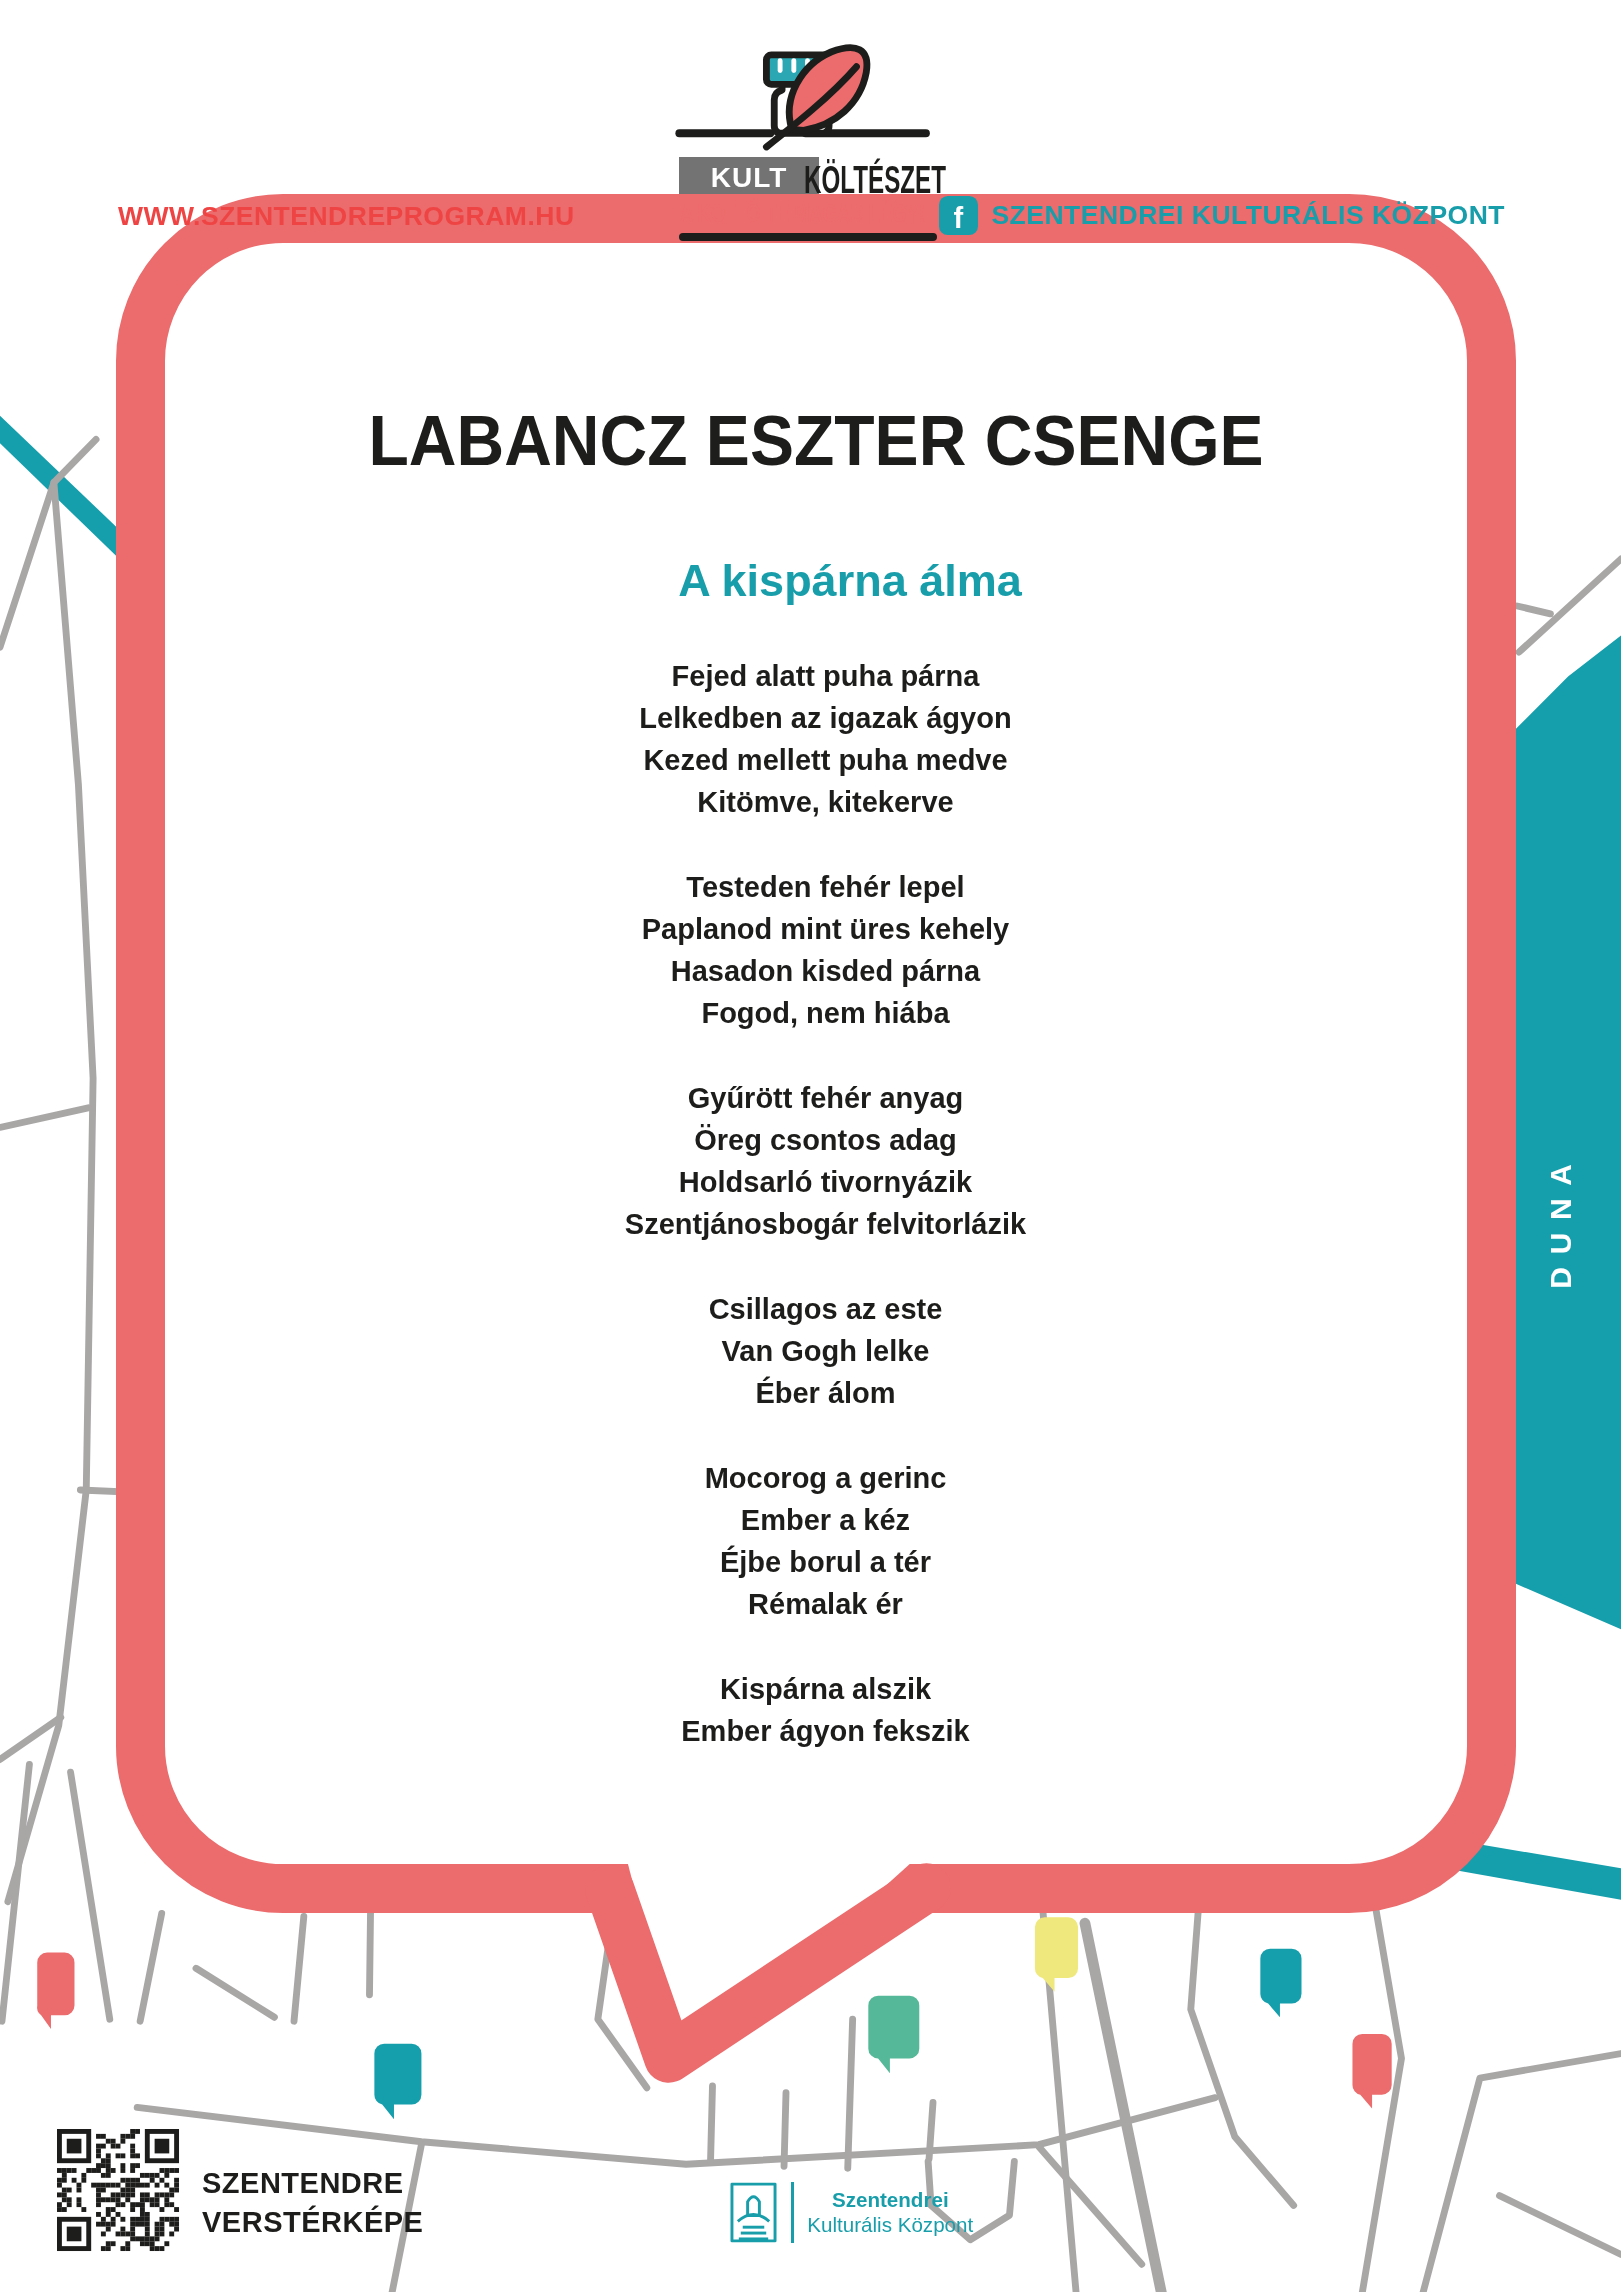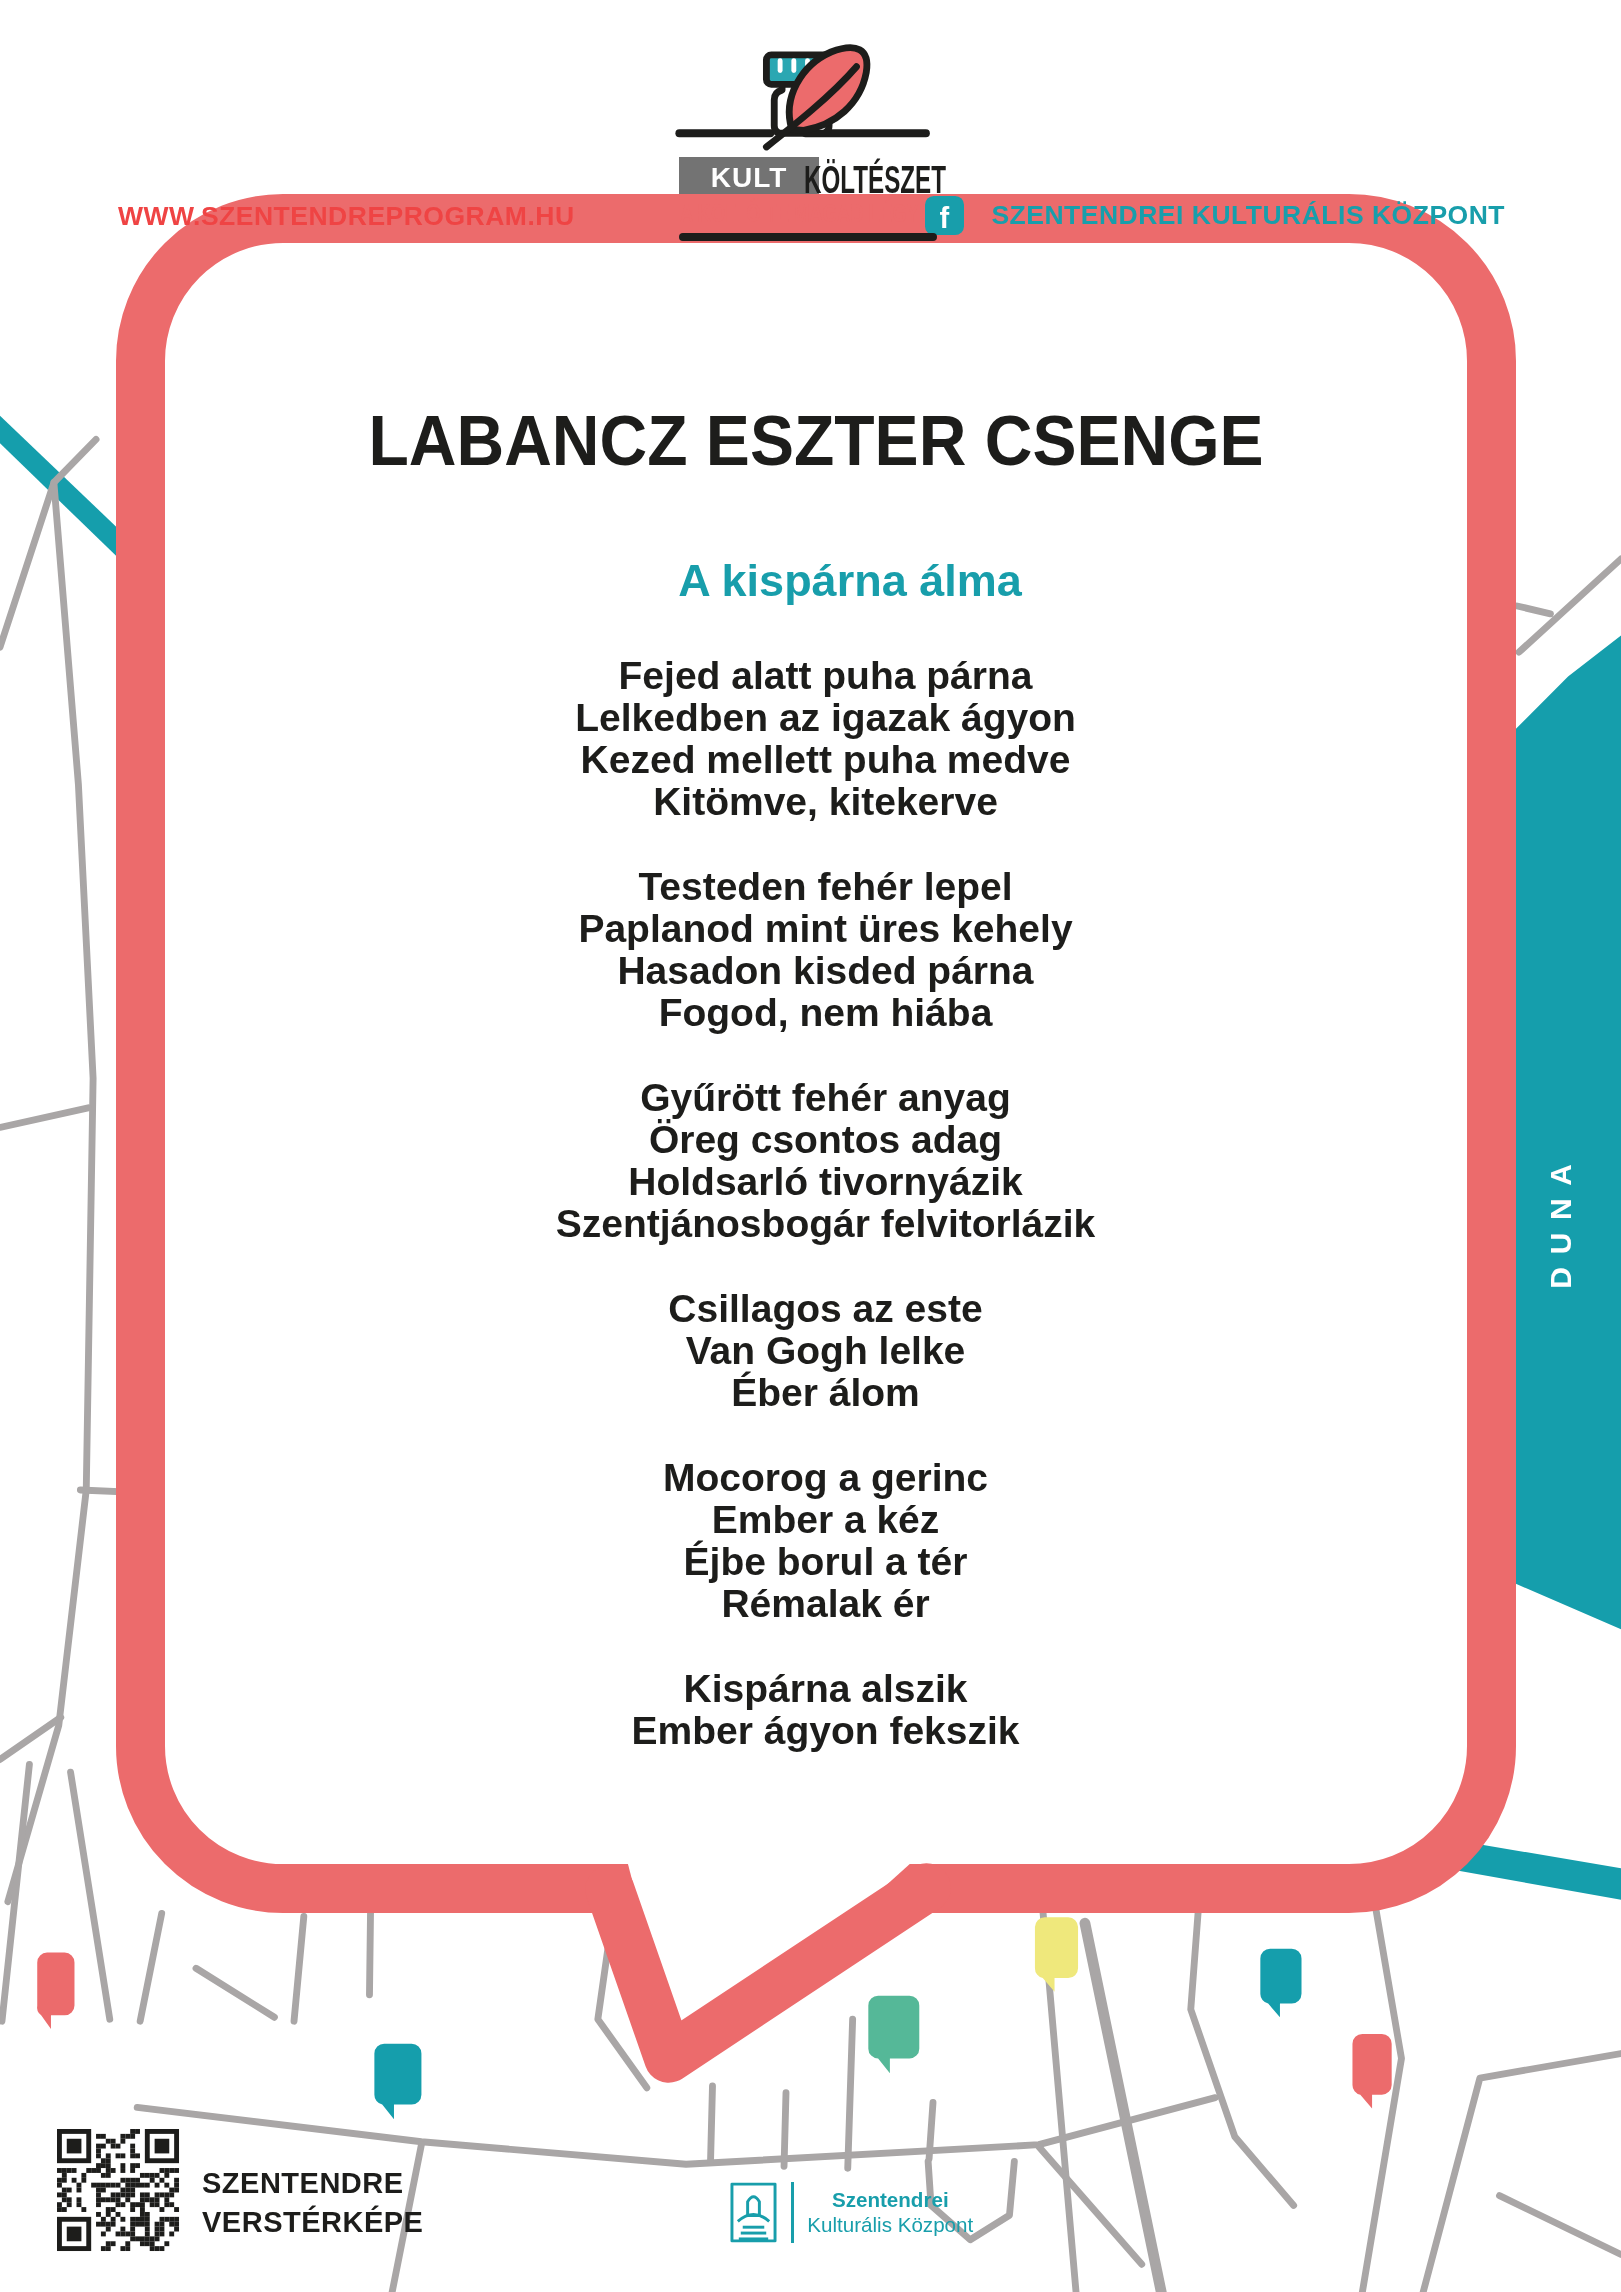--- a/index.html
+++ b/index.html
@@ -14,21 +14,21 @@
   .site-url{
     left:118px; top:201px; color:#ef4444; font-weight:bold; font-size:26.5px;
     letter-spacing:0.5px; white-space:nowrap; text-decoration:none; cursor:pointer;
   }
   .fb-row{ right:116px; top:196px; display:flex; align-items:center; gap:13.7px; cursor:pointer;}
   .fb-icon{
     width:39px;height:39px;border-radius:8.8px;background:#189EAB;color:#fff;
     display:flex;align-items:center;justify-content:center;
     font-weight:bold;font-size:29px;line-height:1;padding-top:5.9px;box-sizing:border-box;
   }
-  .fb-text{color:#189EAB;font-weight:bold;font-size:26.5px;letter-spacing:0.5px;white-space:nowrap;margin-left:14px;}
+  .fb-text{color:#189EAB;font-weight:bold;font-size:26.5px;letter-spacing:0.5px;white-space:nowrap;}
 
   
   .kult-box{left:679px; top:157px; width:140px; height:37px; background:#737373;
     display:flex;align-items:flex-end;justify-content:center;}
   .kult-box span{color:#fff;font-weight:bold;font-size:28px;letter-spacing:1px;}
   .koltszet{left:804px; top:158px; font-weight:bold; font-size:39px; color:#1D1D1B;
     white-space:nowrap; transform:scaleX(.62); transform-origin:left top; letter-spacing:0;}
   .tagline{left:680px; top:199px; font-weight:bold; font-size:25.5px; color:#EC6B6C;
     white-space:nowrap; transform:scaleX(.72); transform-origin:left top;}
   .logo-underline{left:679px; top:233px; width:258px; height:7.8px; border-radius:3.9px; background:#1D1D1B;}
@@ -42,21 +42,21 @@
     left:116px; top:400px; width:1400px; text-align:center; color:#1D1D1B;
     font-weight:bold; font-size:71px; letter-spacing:0px; white-space:nowrap;
     transform:scaleX(.93); transform-origin:center top;
   }
   .poem-title{
     left:116px; top:555px; width:1468px; text-align:center; color:#189EAB;
     font-weight:bold; font-size:45px;
   }
   .poem{ left:116px; top:655px; width:1400px; text-align:center; color:#1D1D1B;}
   .poem .stanza{margin:0 0 43px 0;}
-  .poem .line{font-weight:bold; font-size:39px; line-height:42px; white-space:nowrap;padding-left:19px;}
+  .poem .line{font-weight:bold; font-size:29px; line-height:42px; white-space:nowrap;padding-left:19px;}
 
   
   .duna-wrap{ left:1517px; top:1117px; width:88px; height:206px;
     display:flex; align-items:center; justify-content:center; }
   .duna-wrap span{
     transform:rotate(-90deg); color:#ffffff; font-weight:bold; font-size:30px;
     letter-spacing:12.7px; white-space:nowrap;
   }
 
   

